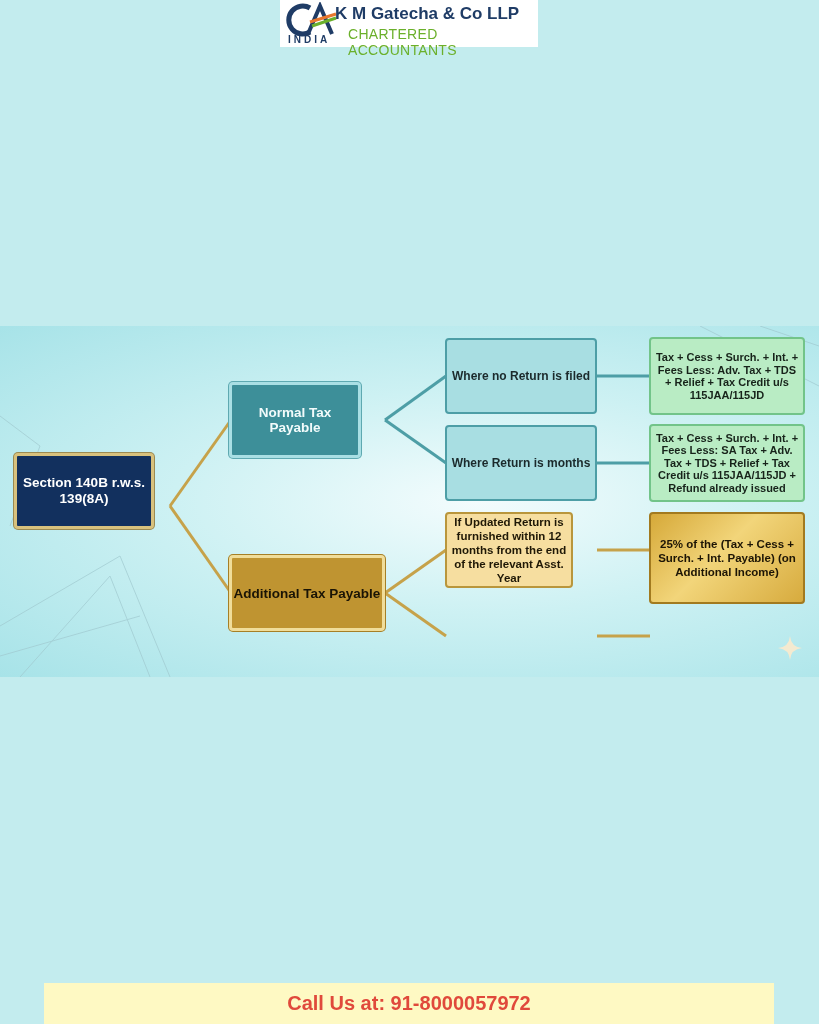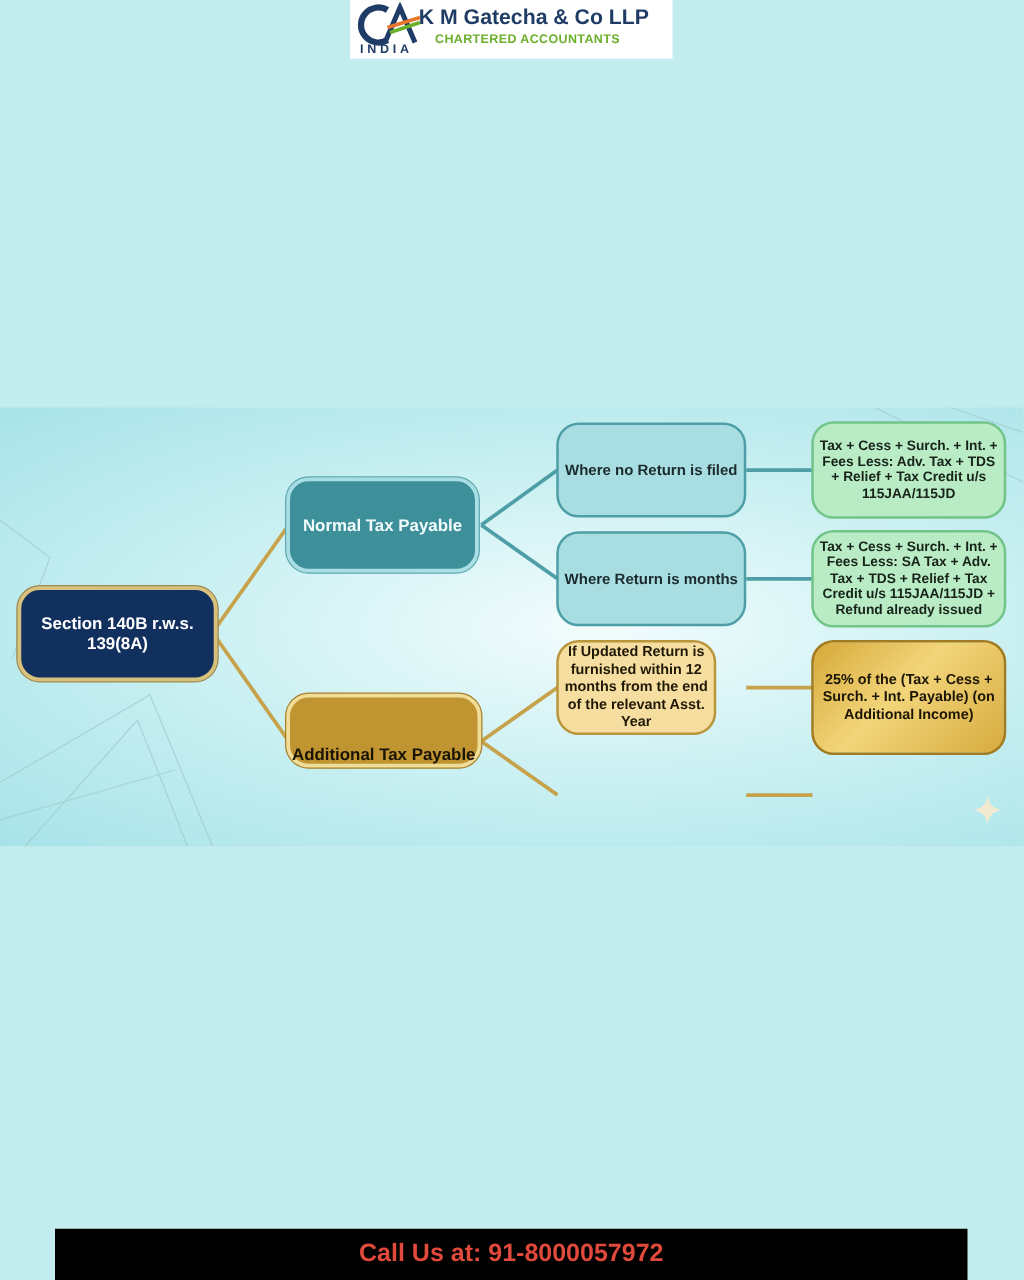--- a/index.html
+++ b/index.html
@@ -14,48 +14,48 @@
   }
   .logo-mark { position: absolute; left: 4px; top: 2px; width: 60px; height: 44px; }
   .logo-india {
     position: absolute; left: 8px; top: 34px; font-size: 10px; letter-spacing: 3px;
     color: #1f3c66; font-weight: bold;
   }
   .logo-name {
     position: absolute; left: 55px; top: 4px; font-size: 17px; font-weight: bold; color: #1f3c66;
   }
   .logo-sub {
-    position: absolute; left: 68px; top: 26px; font-size: 10px; font-weight: bold; color: #6bb02b;
+    position: absolute; left: 68px; top: 26px; font-size: 14px; font-weight: normal; color: #6bb02b;
     letter-spacing: 0.3px;
   }
   .panel {
     position: absolute; left: 0; top: 326px; width: 819px; height: 351px;
     background: radial-gradient(ellipse at 58% 50%, #f3fcfd 0%, #cdf1f3 45%, #a7e3e8 100%);
     overflow: hidden;
   }
   .panel svg.lines { position: absolute; left: 0; top: 0; }
   .box {
     position: absolute; box-sizing: border-box; display: flex; align-items: center; justify-content: center;
     text-align: center; font-family: "Liberation Sans", sans-serif; font-weight: bold;
-    border-radius: 18px;
+    border-radius: 4px;
   }
   .root {
-    left: 14px; top: 143px; width: 160px; height: 76px;
+    left: 14px; top: 127px; width: 140px; height: 76px;
     background: #12305e; color: #fff; font-size: 13.5px; line-height: 16px;
     border: 3px solid #d8c17d; box-shadow: 0 0 0 1px #9b8a52;
   }
   .normal {
-    left: 229px; top: 56px; width: 154px; height: 76px;
+    left: 229px; top: 56px; width: 132px; height: 76px;
     background: #3d8f99; color: #f2fbfb; font-size: 13.5px;
     border: 3px solid #a9dfe4; box-shadow: 0 0 0 1px #5ea9b1;
   }
   .additional {
-    left: 229px; top: 229px; width: 156px; height: 59px;
+    left: 229px; top: 229px; width: 156px; height: 76px;
     background: #bf9431; color: #1a1405; font-size: 13.5px;
-    border: 3px solid #f0dd9a; box-shadow: 0 0 0 1px #a67f26; align-items: flex-end;
+    border: 3px solid #f0dd9a; box-shadow: 0 0 0 1px #a67f26;
   }
   .cond-teal {
     width: 152px; height: 76px; left: 445px;
     background: #a8dee2; color: #1b2a2c; font-size: 12px; font-weight: bold;
     border: 2px solid #4d9ea6;
   }
   .cond-gold {
     width: 128px; height: 76px; left: 445px;
     background: #f6dea0; color: #1f1806; font-size: 11.5px; line-height: 14px;
     border: 2px solid #b9963c; padding: 0 4px;
@@ -68,21 +68,21 @@
   .res-gold {
     width: 156px; height: 92px; left: 649px;
     color: #1d1505; font-size: 11.5px; line-height: 14px;
     border: 2px solid #a27a1f; padding: 0 6px;
   }
   .res-gold.one { background: linear-gradient(135deg, #d6a939 0%, #f2d57a 45%, #d7ab3e 100%); }
   .res-gold.two { background: linear-gradient(135deg, #a8791e 0%, #e9c45d 50%, #b88a27 100%); }
   .sparkle { position: absolute; left: 778px; top: 310px; width: 24px; height: 24px; }
   .footer {
     position: absolute; left: 44px; top: 983px; width: 730px; height: 41px;
-    background: #000000; display: flex; align-items: center; justify-content: center; gap: 24px;
+    background: #fef9c3; display: flex; align-items: center; justify-content: center; gap: 24px;
     color: #e0493b; font-size: 20px; font-weight: bold;
   }
 </style>
 </head>
 <body>
 
 <div class="logo">
   <svg class="logo-mark" viewBox="0 0 60 44">
     <path d="M26 6 A14 14 0 1 0 26 30" fill="none" stroke="#1f3c66" stroke-width="5"></path>
     <path d="M24 32 L36 4 L48 32" fill="none" stroke="#1f3c66" stroke-width="4"></path>

